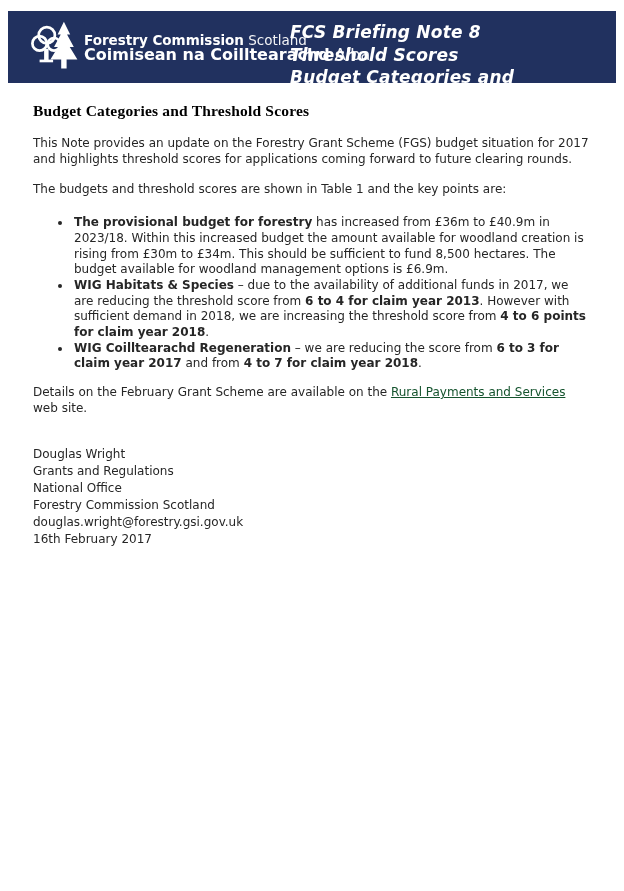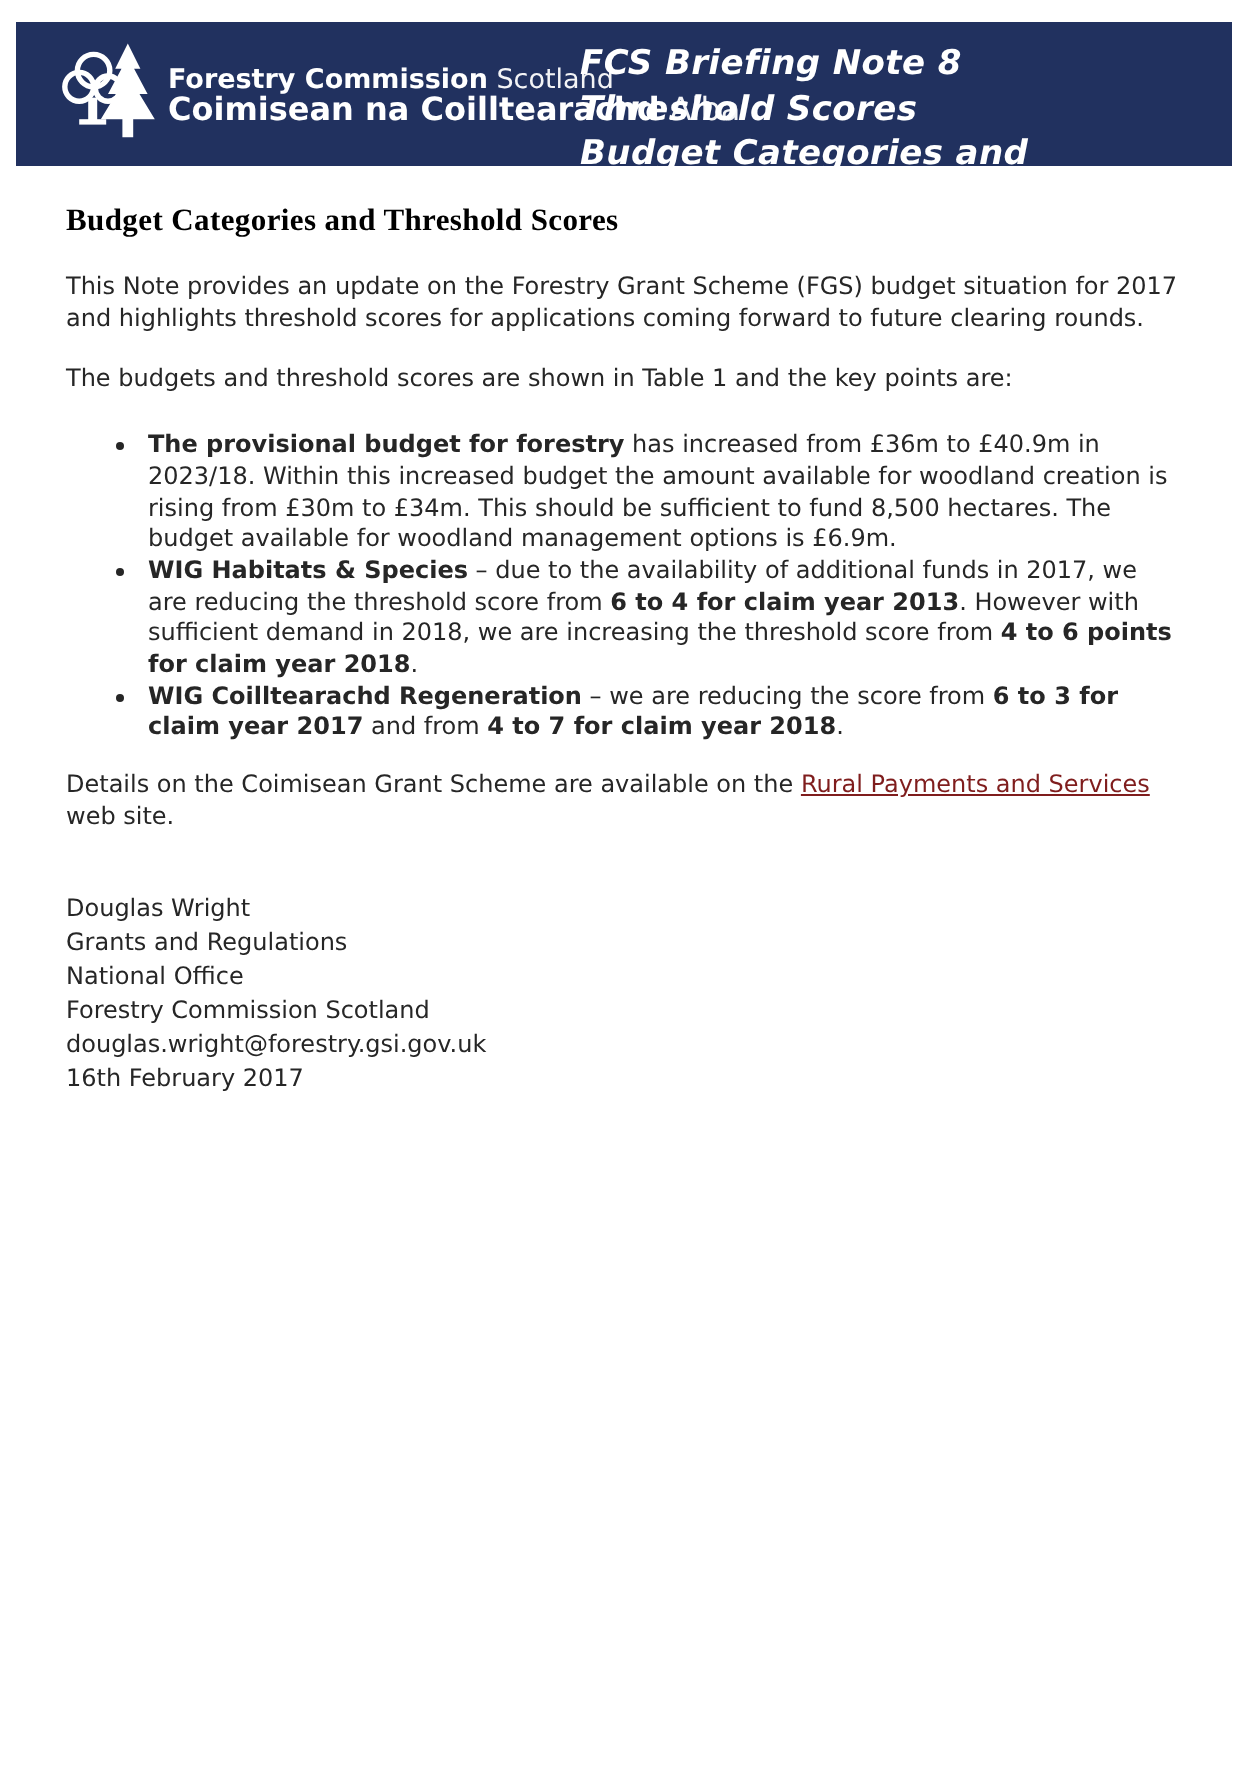--- a/index.html
+++ b/index.html
@@ -76,21 +76,21 @@
   ul.key-points li {
     font-size: 12px;
     line-height: 15.7px;
     padding-left: 2px;
     margin: 0;
   }
 
   .b { font-weight: bold; }
 
   a.doc-link {
-    color: #7f1d1d;
+    color: #14532d;
     text-decoration: underline;
     cursor: pointer;
   }
 
   .signature {
     margin-top: 29px;
     font-size: 12px;
     line-height: 17px;
   }
   .signature div { margin: 0; }
@@ -137,21 +137,21 @@
   <p class="para intro">This Note provides an update on the Forestry Grant Scheme (FGS) budget situation for 2017 and highlights threshold scores for applications coming forward to future clearing rounds.</p>
 
   <p class="para keypoints-intro">The budgets and threshold scores are shown in Table 1 and the key points are:</p>
 
   <ul class="key-points">
     <li><span class="b">The provisional budget for forestry</span><span> has increased from £36m to £40.9m in 2023/18. Within this increased budget the amount available for woodland creation is rising from £30m to £34m. This should be sufficient to fund 8,500 hectares.  The budget available for woodland management options is £6.9m.</span></li>
     <li><span class="b">WIG Habitats &amp; Species</span><span> – due to the availability of additional funds in 2017, we are reducing the threshold score from </span><span class="b">6 to 4 for claim year 2013</span><span>. However with sufficient demand in 2018, we are increasing the threshold score from </span><span class="b">4 to 6 points for claim year 2018</span><span>.</span></li>
     <li><span class="b">WIG Coilltearachd Regeneration</span><span> – we are reducing the score from </span><span class="b">6 to 3 for claim year 2017</span><span> and from </span><span class="b">4 to 7 for claim year 2018</span><span>.</span></li>
   </ul>
 
-  <p class="para details"><span>Details on the Coimisean Grant Scheme are available on the </span><a class="doc-link" href="#">Rural Payments and Services</a><span> web site.</span></p>
+  <p class="para details"><span>Details on the February Grant Scheme are available on the </span><a class="doc-link" href="#">Rural Payments and Services</a><span> web site.</span></p>
 
   <div class="signature">
     <div>Douglas Wright</div>
     <div>Grants and Regulations</div>
     <div>National Office</div>
     <div>Forestry Commission Scotland</div>
     <div>douglas.wright@forestry.gsi.gov.uk</div>
     <div>16th February 2017</div>
   </div>
 

